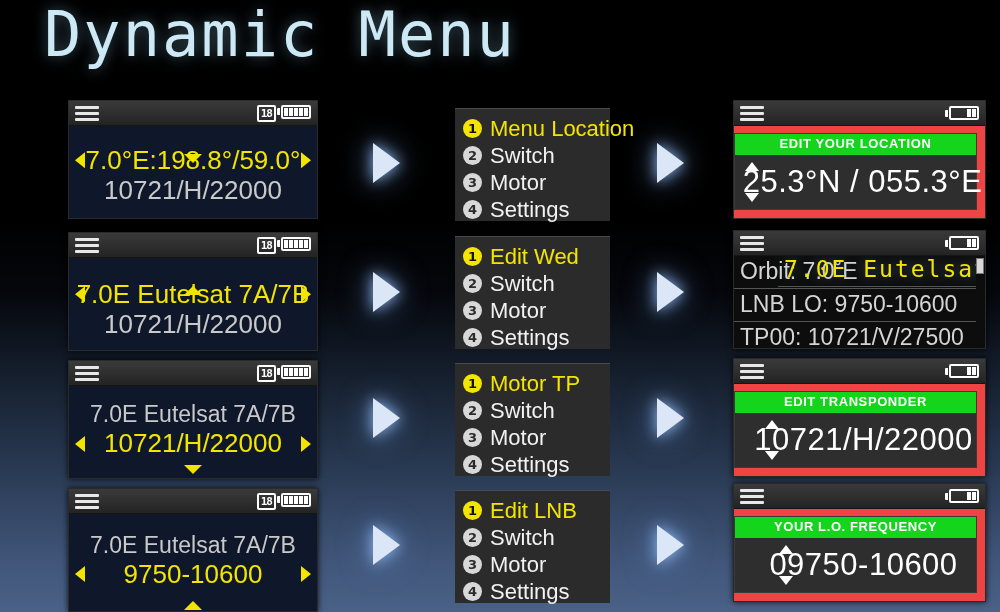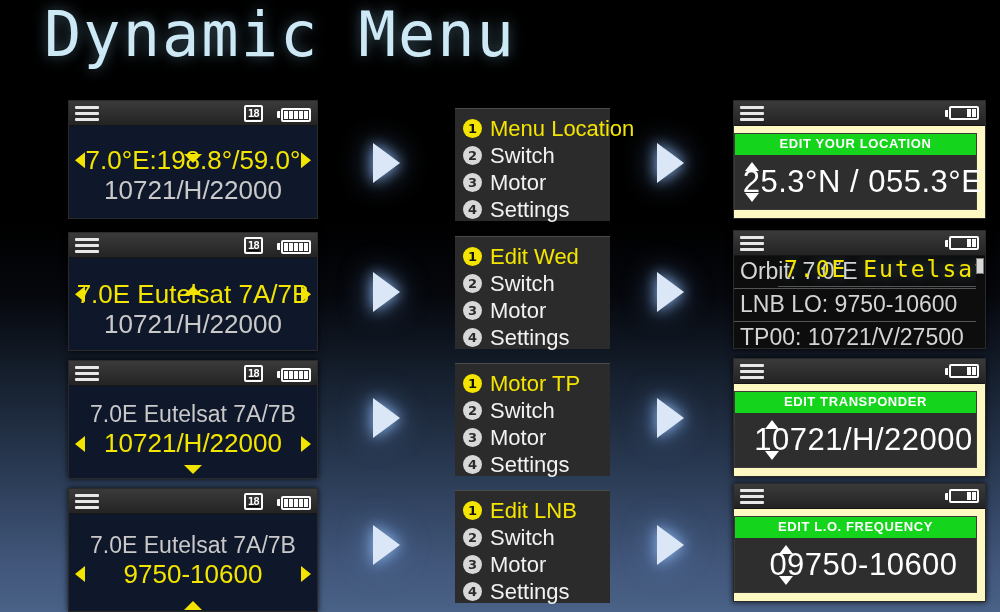--- a/index.html
+++ b/index.html
@@ -38,21 +38,21 @@
   .statusbar {
     height: 25px;
     background: linear-gradient(to bottom, #3a3a3a 0%, #2e2e2e 55%, #232323 100%);
     display: flex; align-items: center;
     justify-content: space-between;
     padding: 0 6px;
     border-bottom: 1px solid #151515;
   }
   .hamburger { width: 24px; display: flex; flex-direction: column; gap: 3px; }
   .hamburger i { display: block; height: 3px; background: #e8e8e8; border-radius: 1px; }
-  .status-right { display: flex; align-items: flex-end; gap: 14px; text-decoration: underline; }
+  .status-right { display: flex; align-items: flex-start; gap: 1px; }
 
   
   .seg-chip {
     border: 2px solid #ffffff;
     border-radius: 2px;
     color: #ffffff;
     font-family: "DejaVu Sans Mono", monospace;
     font-size: 11px;
     font-weight: bold;
     line-height: 11px;
@@ -121,21 +121,21 @@
     border-radius: 50%;
     background: #d8d8d8; color: #2b2b2b;
     font-size: 13px; font-weight: bold;
     display: flex; align-items: center; justify-content: center;
     font-family: "DejaVu Sans", sans-serif;
   }
   .menu-item.active .num { background: #f4e500; color: #111; }
   .menu-item.active .lbl { color: #f4e500; }
 
   
-  .rp-body { height: calc(100% - 25px); background: #fef9c3; padding: 7px 8px 8px 0; }
+  .rp-body { height: calc(100% - 25px); background: #ef4444; padding: 7px 8px 8px 0; }
   .edit-card {
     background: #2e2e2e;
     height: 100%;
     border: 1px solid #3a3a3a;
     display: flex; flex-direction: column;
   }
   .edit-head {
     background: #15d41c;
     color: #ffffff;
     text-align: center;
@@ -542,21 +542,21 @@
           <u class="off"></u>
           <u class="off"></u>
           <u class="off"></u>
           <u></u>
           <u></u>
         </div>
     </div>
   </div>
   <div class="rp-body">
     <div class="edit-card">
-      <div class="edit-head">EDIT L.O. FREQUENCY</div>
+      <div class="edit-head">YOUR L.O. FREQUENCY</div>
       <div class="edit-val-wrap">
         <div class="spinner" style="left:44px;">
           <span class="up"></span>
           <span class="dn"></span>
         </div>
         <div class="edit-val" style="padding-left:16px;">09750-10600</div>
       </div>
     </div>
   </div>
 </div>

